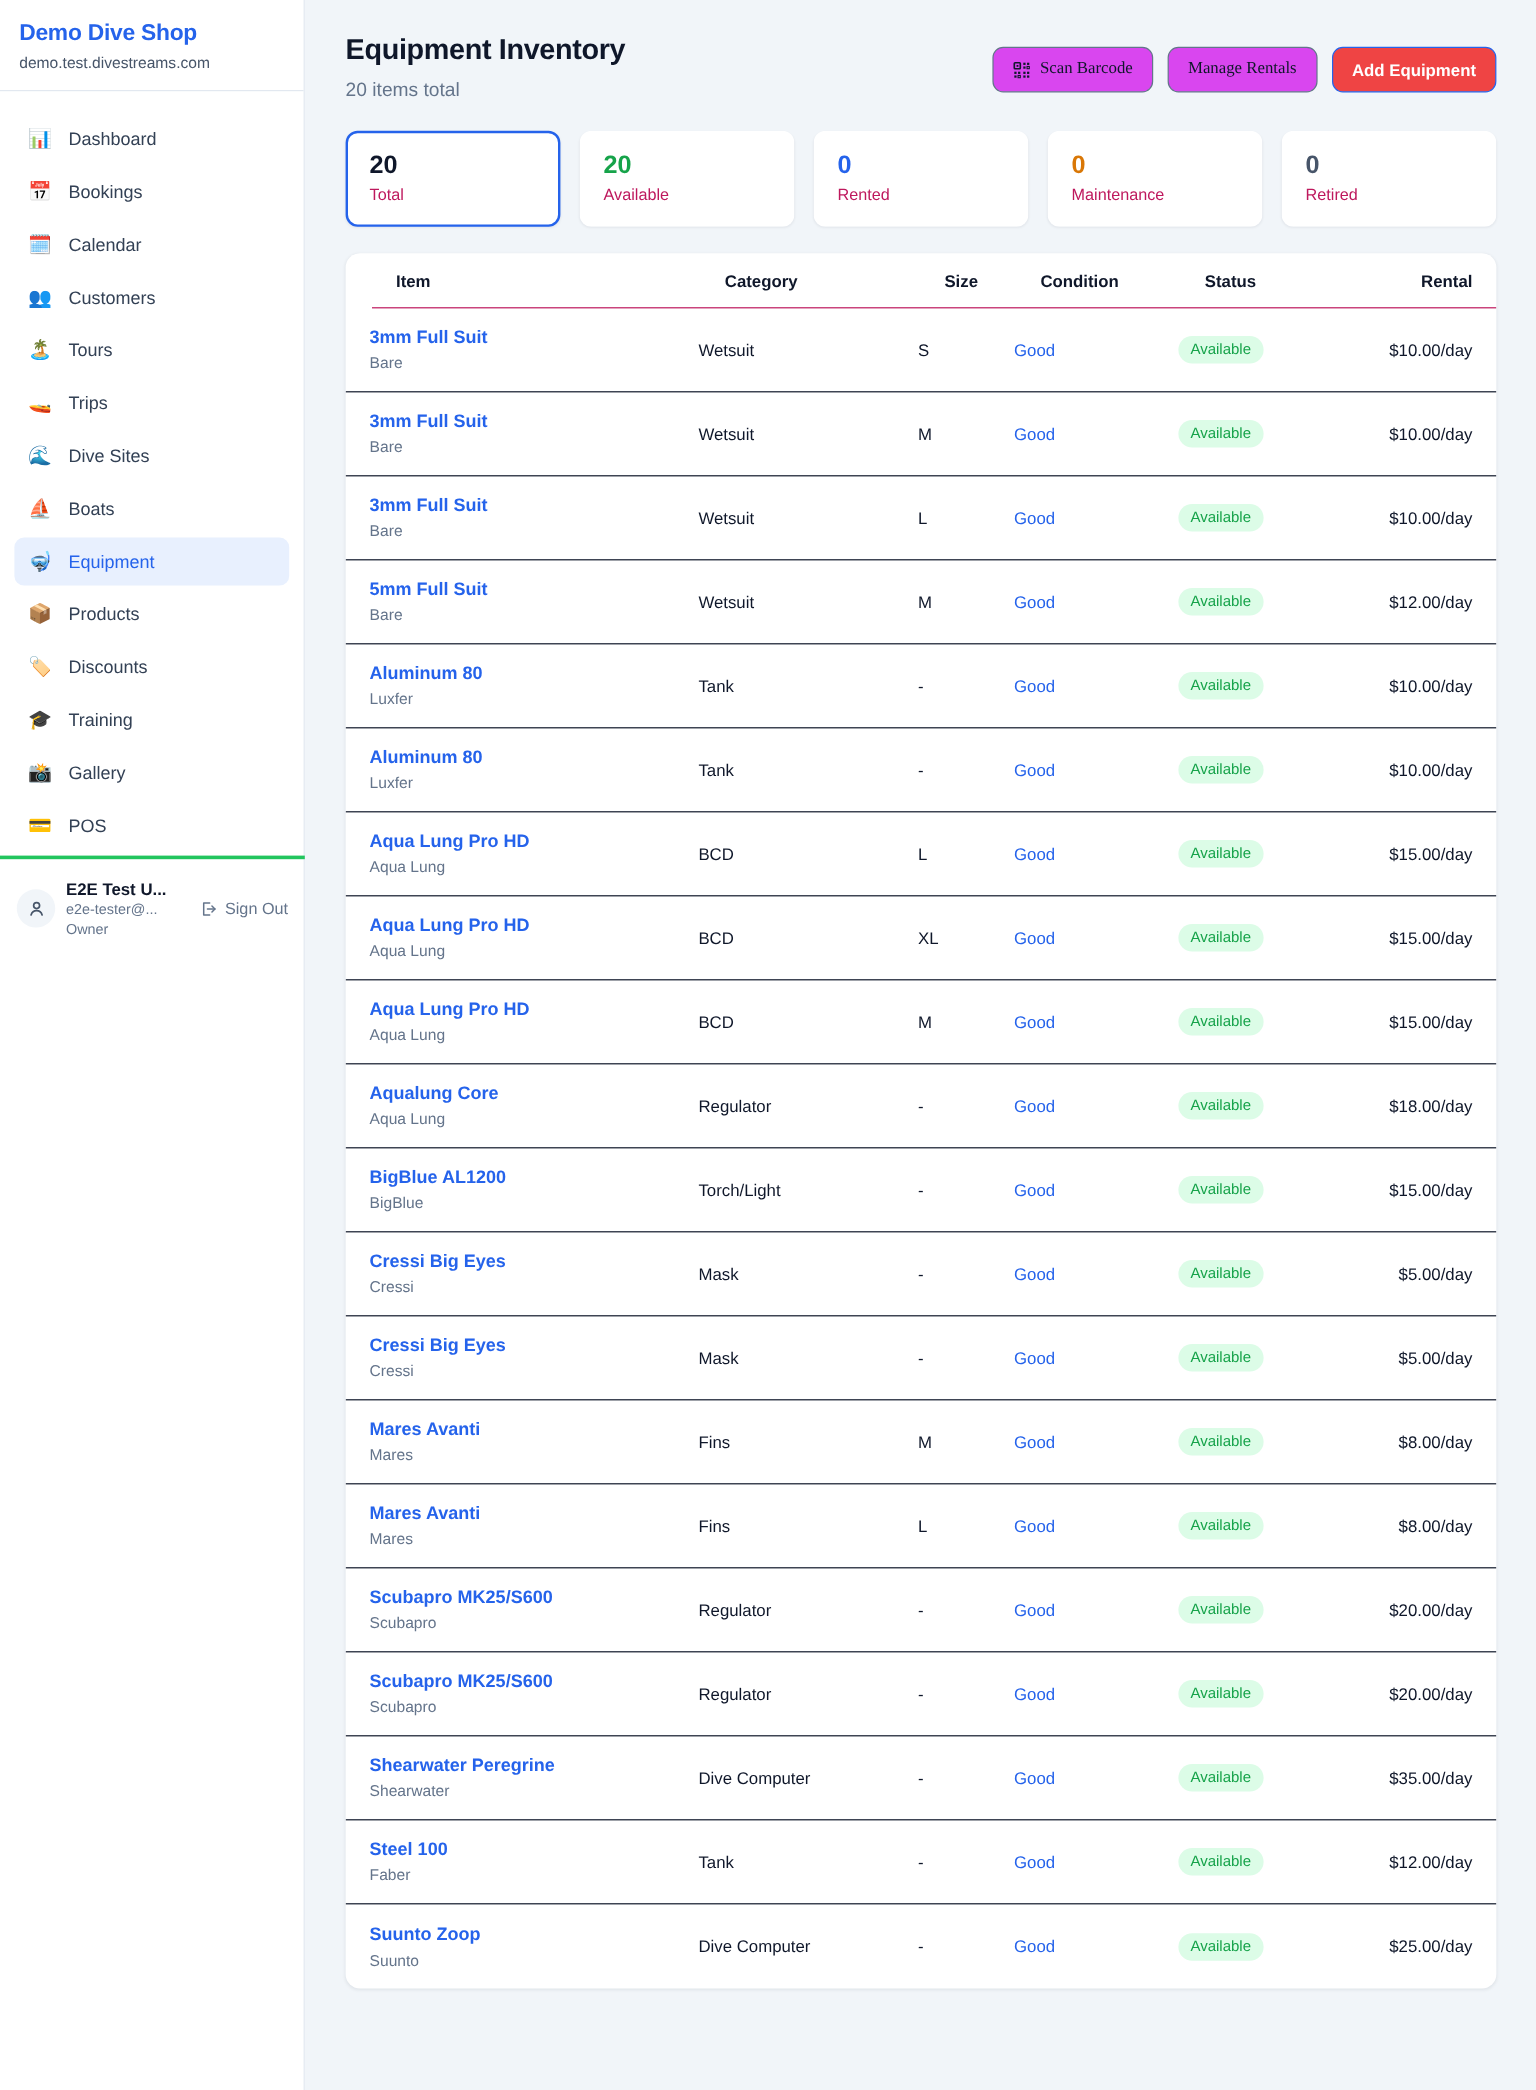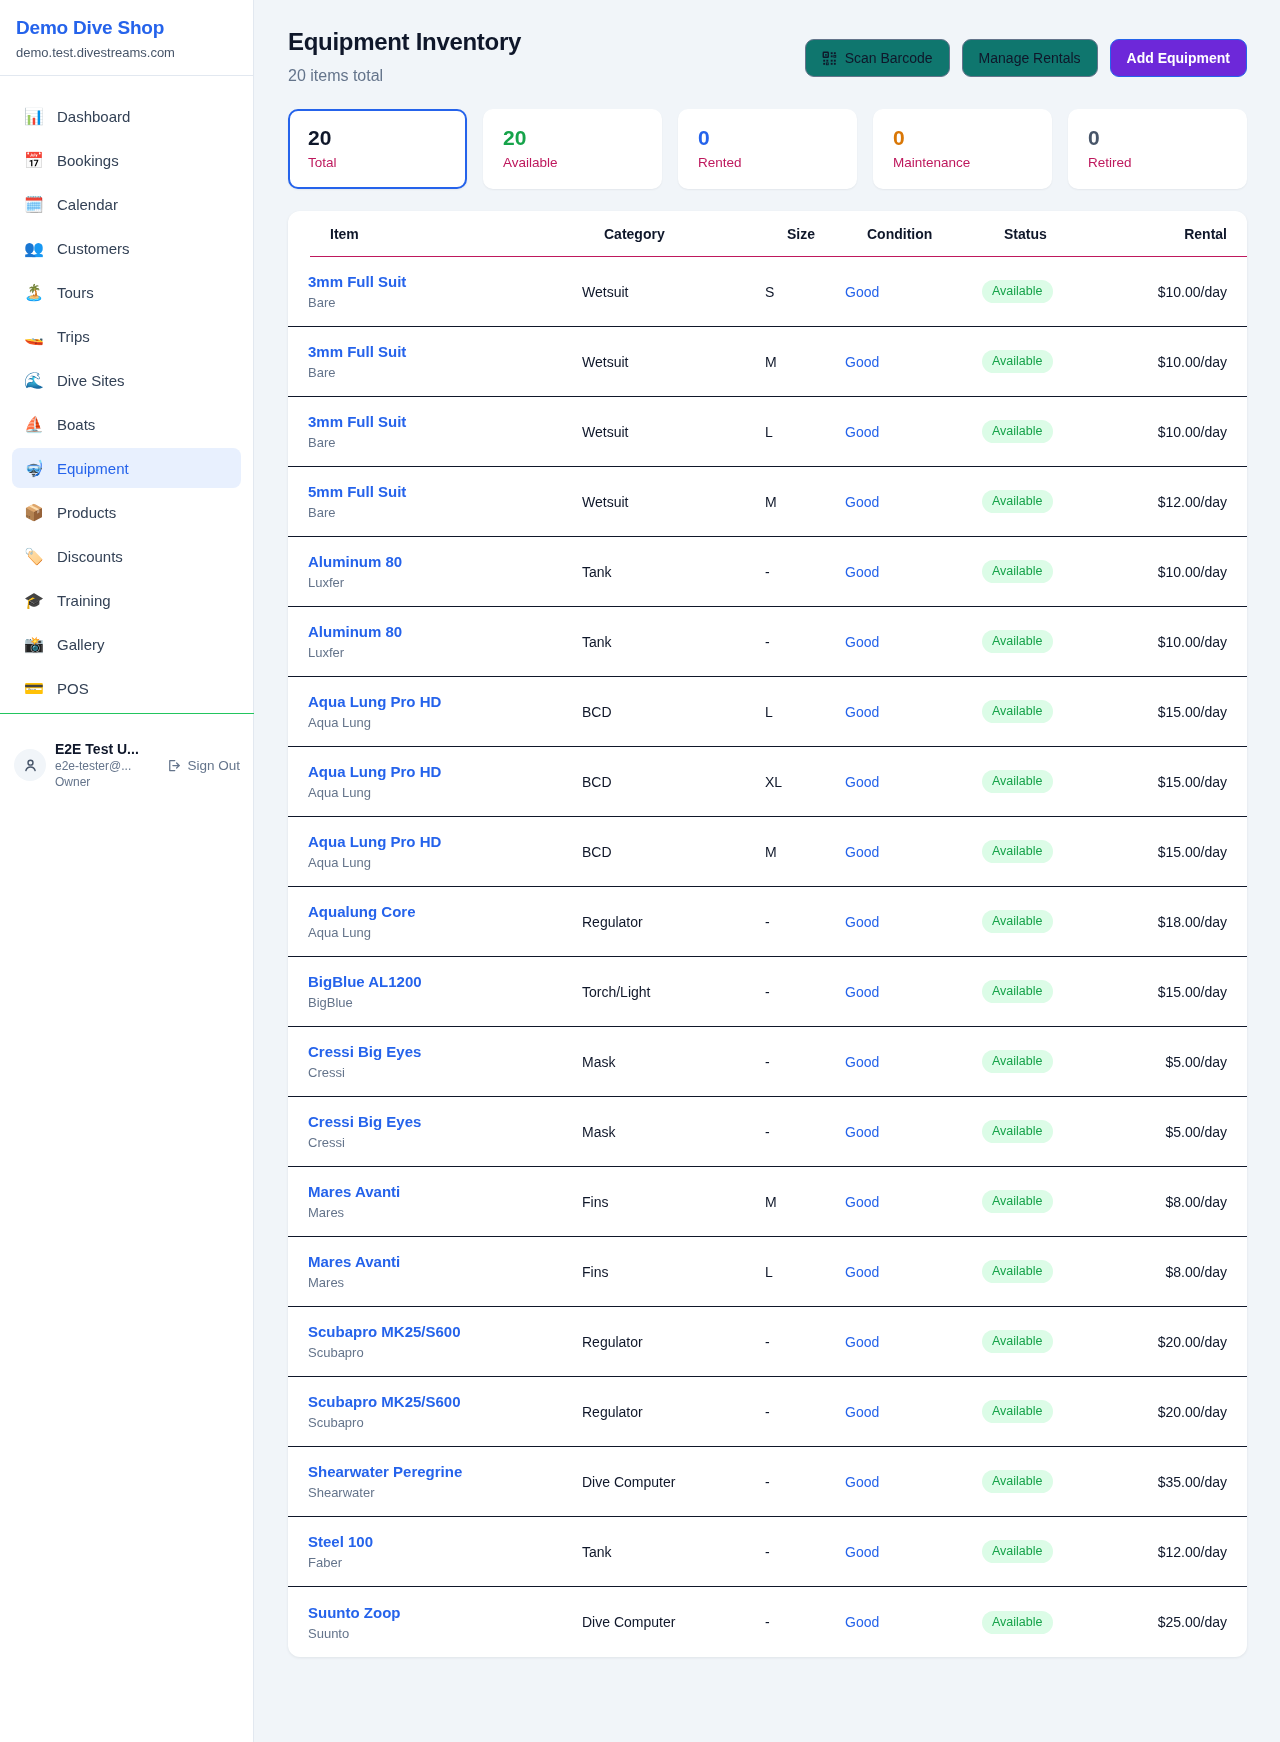--- a/index.html
+++ b/index.html
@@ -22,21 +22,21 @@
   .nav { padding:20px 12px 0 12px; }
   .nav-item {
     display:flex; align-items:center; gap:13px;
     height:40px; margin-bottom:4px; padding:0 12px;
     border-radius:8px; font-size:15px; color:#334155; cursor:pointer;
   }
   .nav-item.active { background:#e8f0fe; color:#2563eb; }
   .nav-icon { width:20px; font-size:16px; text-align:center; flex:0 0 20px; }
   .sidebar-user {
     position:absolute; top:713px; left:0; width:254px;
-    border-top:1px solid #22c55e; padding:27px 14px;
+    border-top:3px solid #22c55e; padding:17px 14px;
     display:flex; align-items:center; gap:9px;
   }
   .avatar {
     width:32px; height:32px; border-radius:50%; background:#f1f5f9;
     display:flex; align-items:center; justify-content:center; flex:0 0 32px;
   }
   .user-meta { min-width:0; width:96px; }
   .user-name { font-size:14px; font-weight:bold; color:#0f172a; white-space:nowrap; overflow:hidden; }
   .user-email, .user-role { font-size:12px; color:#64748b; margin-top:2px; white-space:nowrap; overflow:hidden; }
   .signout-btn {
@@ -47,22 +47,22 @@
   
   .main { margin-left:254px; padding:28px 33px 0 34px; }
   .page-header { display:flex; align-items:center; justify-content:space-between; }
   .page-title { font-size:24px; font-weight:bold; letter-spacing:-0.3px; color:#0f172a; }
   .page-subtitle { font-size:16px; color:#64748b; margin-top:11px; }
   .header-actions { display:flex; gap:12px; margin-top:3px; }
   .btn {
     height:38px; padding:0 16px; border-radius:9px; font-family:inherit;
     font-size:14px; display:flex; align-items:center; gap:8px; cursor:pointer;
   }
-  .btn-outline { background:#0f766e; border:1px solid #64748b; color:#0f172a; }
-  .btn-primary { background:#6d28d9; border:1px solid #2563eb; color:#fff; font-weight:bold; }
+  .btn-outline { background:#d946ef; border:1px solid #64748b; color:#0f172a;font-family:Liberation Serif, serif; }
+  .btn-primary { background:#ef4444; border:1px solid #2563eb; color:#fff; font-weight:bold; }
   
   .stats { display:flex; gap:16px; margin-top:24px; }
   .stat-card {
     flex:1; background:#fff; border-radius:10px; padding:15px 18px 17px 18px;
     border:2px solid transparent; box-shadow:0 1px 2px rgba(15,23,42,.06);
     cursor:pointer;
   }
   .stat-card.selected { border-color:#2563eb; }
   .stat-value { font-size:21px; font-weight:bold; }
   .stat-label { font-size:13.5px; color:#be185d; margin-top:5px; }

